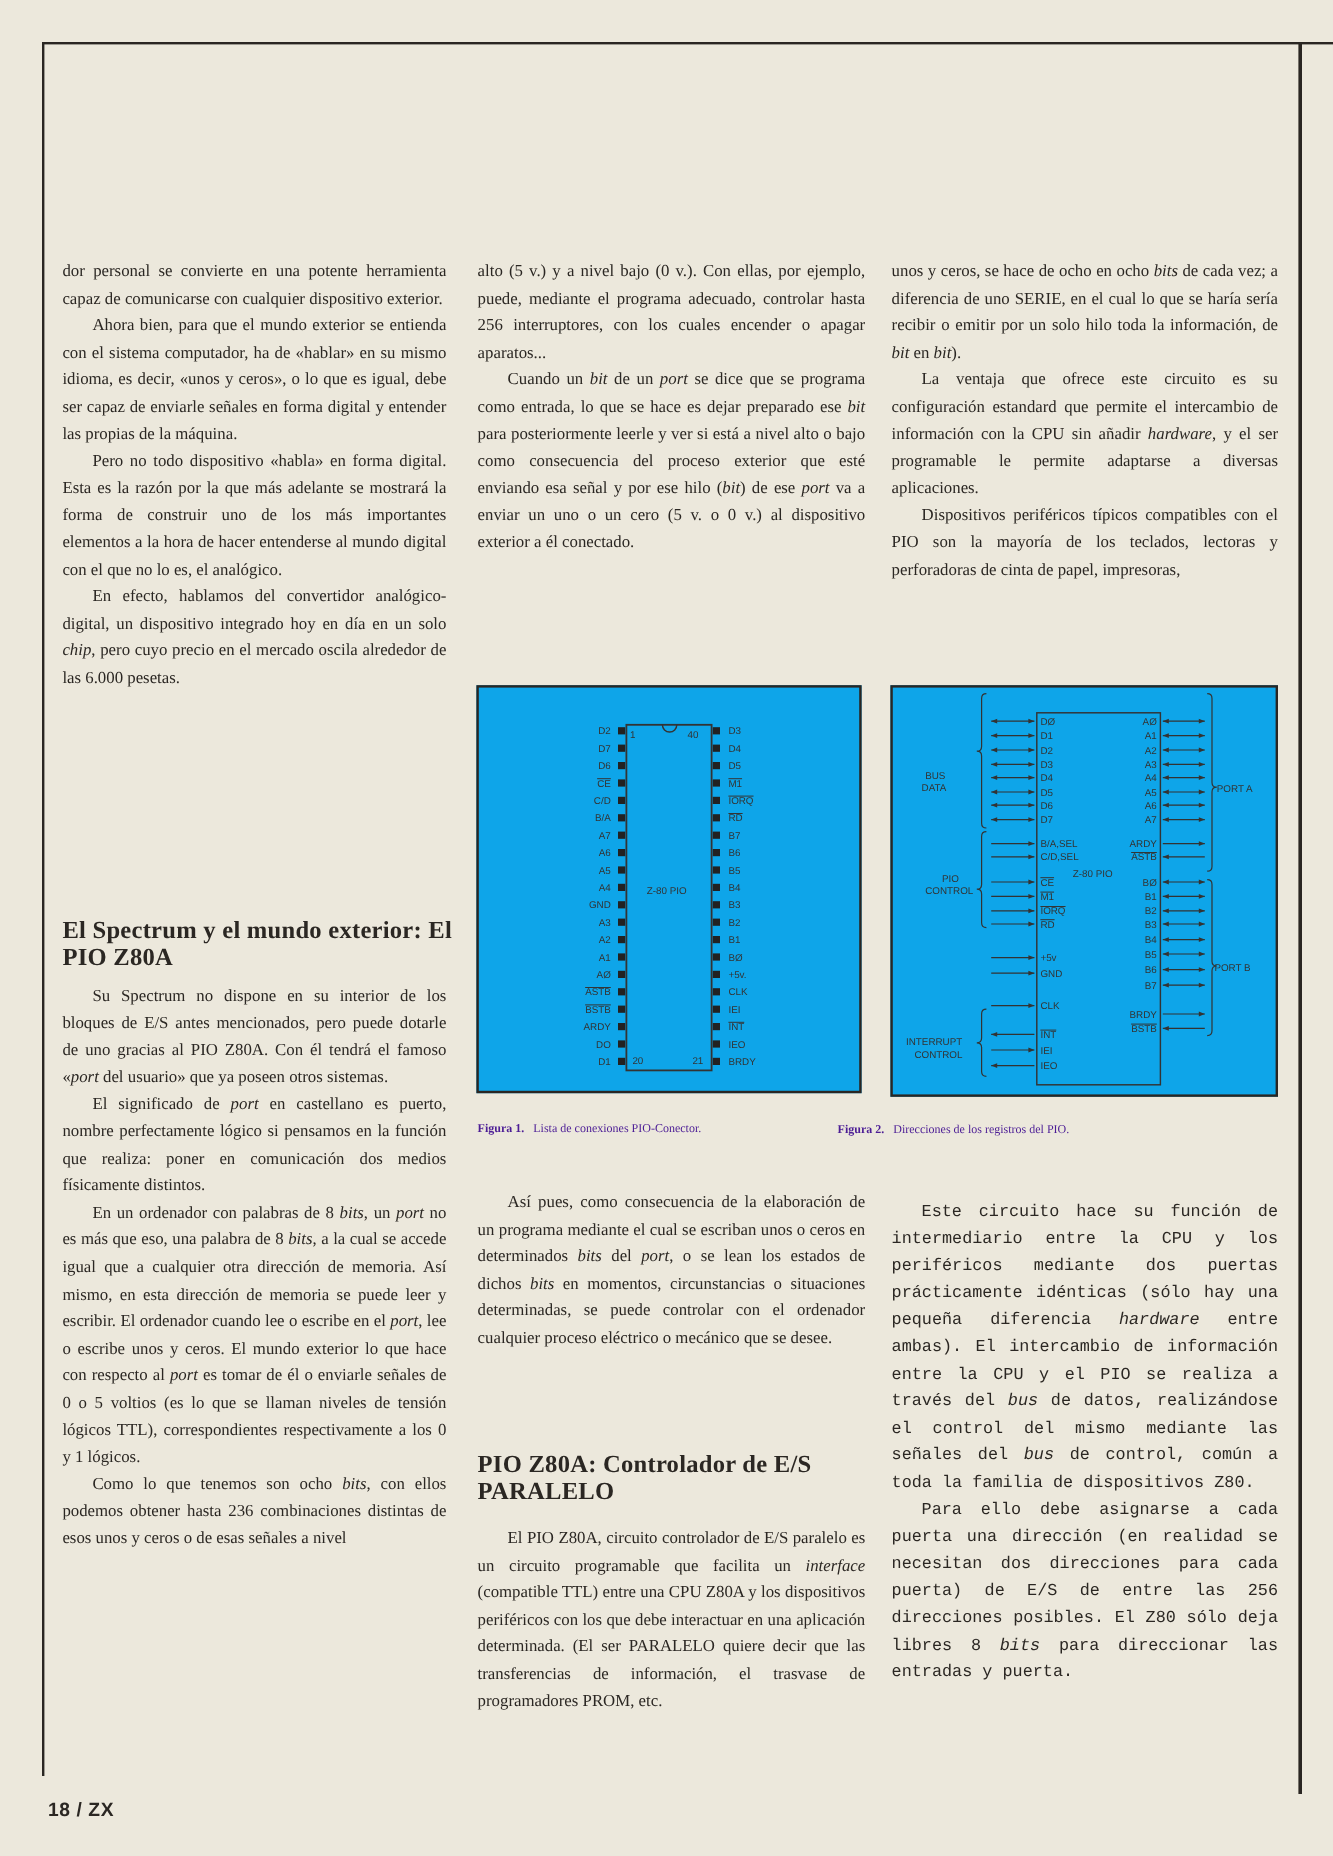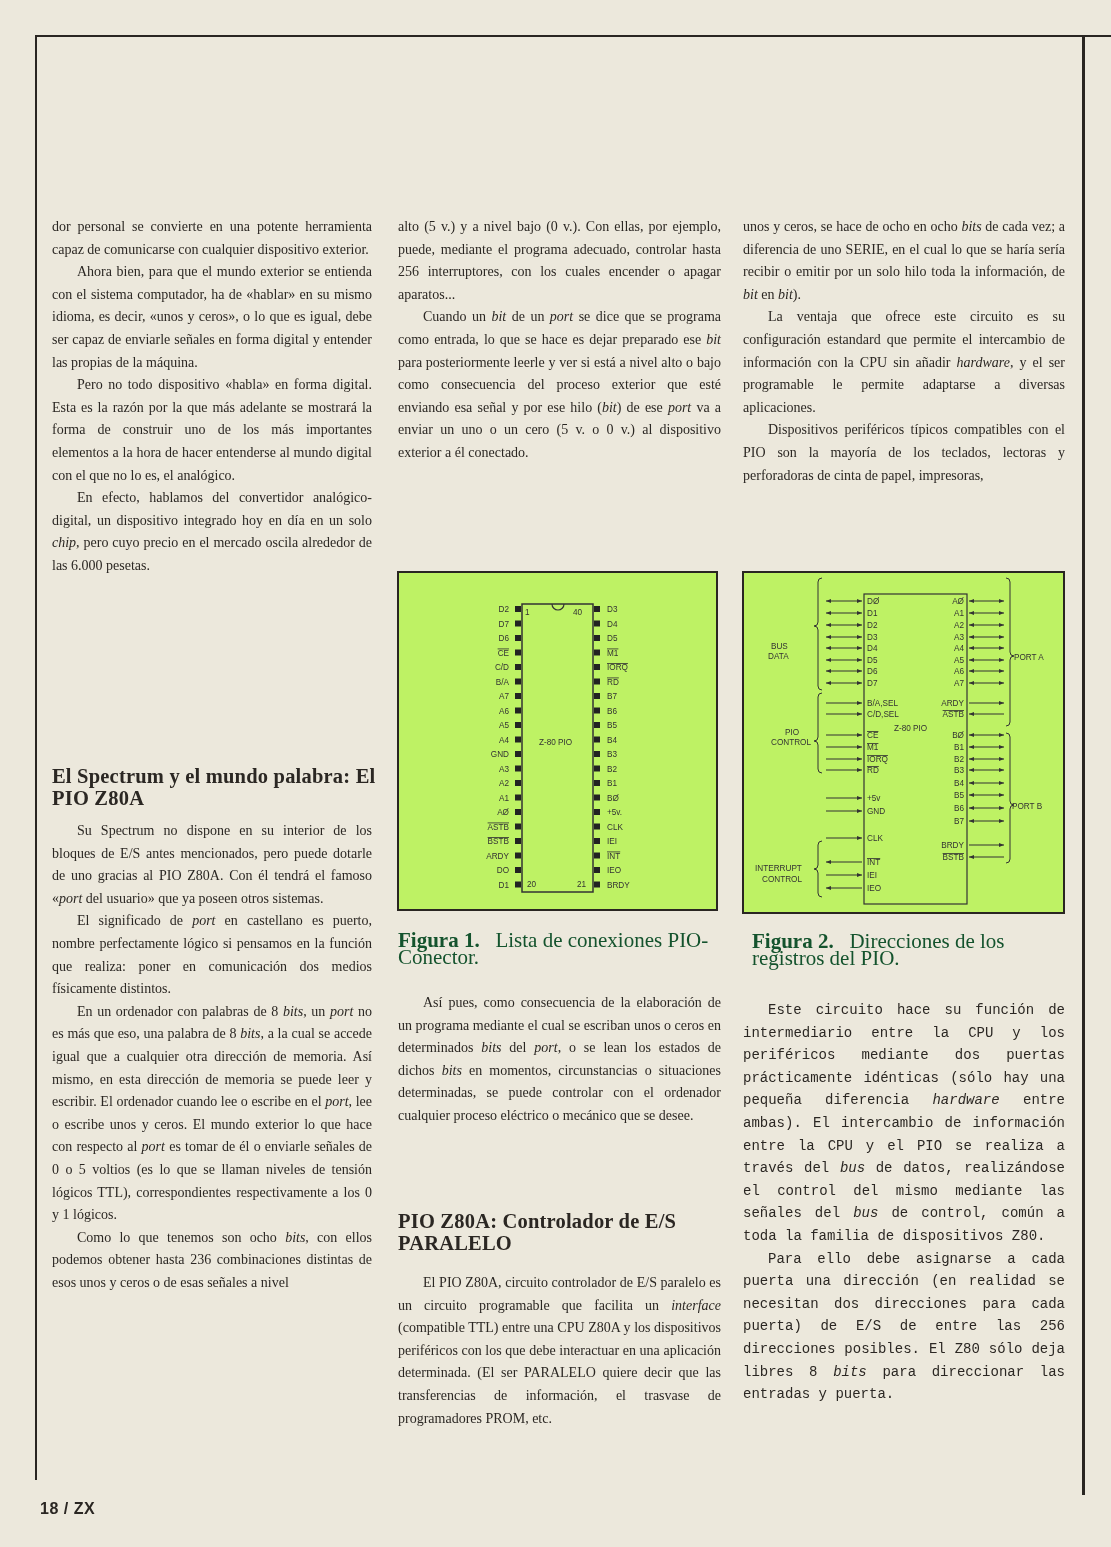--- a/index.html
+++ b/index.html
@@ -18,46 +18,46 @@
   .col p.noindent { text-indent: 0; }
   .col i { font-style: italic; }
   .c1 { left: 52px; width: 320px; }
   .c2 { left: 398px; width: 323px; }
   .c3 { left: 743px; width: 322px; }
 
   h2 { margin: 0; font-size: 20.5px; line-height: 22px; font-weight: bold; letter-spacing: 0.2px; }
   .h-spectrum { position: absolute; left: 52px; top: 765px; width: 330px; }
   .h-pio { position: absolute; left: 398px; top: 1210px; width: 330px; }
 
-  .figure { position: absolute; background: #bef264; border: 2px solid #2a2622; box-sizing: border-box; }
+  .figure { position: absolute; background: #0ea5e9; border: 2px solid #2a2622; box-sizing: border-box; }
   .fig1 { left: 397px; top: 571px; width: 321px; height: 340px; }
   .fig2 { left: 742px; top: 571px; width: 323px; height: 343px; }
-  .caption { position: absolute; font-size: 21px; line-height: 17px; color: #14532d; }
+  .caption { position: absolute; font-size: 10px; line-height: 17px; color: #4c1d95; }
   .caption b { font-weight: bold; }
   .cap1 { left: 398px; top: 932px; width: 330px; }
-  .cap2 { left: 752px; top: 933px; width: 330px; }
+  .cap2 { left: 698px; top: 933px; width: 330px; }
 
   .folio { position: absolute; left: 40px; top: 1500px; font-size: 16px; font-weight: bold; font-family: "Liberation Sans", sans-serif; letter-spacing: 0.5px; }
   .diag-text { font-family: "Liberation Sans", "DejaVu Sans", sans-serif; font-size: 8.2px; fill: #333; }
 </style>
 </head>
 <body>
 
 <div class="frame-top"></div>
 <div class="frame-left"></div>
 <div class="frame-right"></div>
 
 <div class="col c1" style="top:216px;">
   <p class="noindent">dor personal se convierte en una potente herramienta capaz de comunicarse con cualquier dispositivo exterior.</p>
   <p>Ahora bien, para que el mundo exterior se entienda con el sistema computador, ha de «hablar» en su mismo idioma, es decir, «unos y ceros», o lo que es igual, debe ser capaz de enviarle señales en forma digital y entender las propias de la máquina.</p>
   <p>Pero no todo dispositivo «habla» en forma digital. Esta es la razón por la que más adelante se mostrará la forma de construir uno de los más importantes elementos a la hora de hacer entenderse al mundo digital con el que no lo es, el analógico.</p>
   <p><span>En efecto, hablamos del convertidor analógico-digital, un dispositivo integrado hoy en día en un solo </span><i>chip</i><span>, pero cuyo precio en el mercado oscila alrededor de las 6.000 pesetas.</span></p>
 </div>
 
-<h2 class="h-spectrum">El Spectrum y el mundo palabra: El PIO Z80A</h2>
+<h2 class="h-spectrum">El Spectrum y el mundo exterior: El PIO Z80A</h2>
 
 <div class="col c1" style="top:820px;">
   <p><span>Su Spectrum no dispone en su interior de los bloques de E/S antes mencionados, pero puede dotarle de uno gracias al PIO Z80A. Con él tendrá el famoso «</span><i>port</i><span> del usuario» que ya poseen otros sistemas.</span></p>
   <p><span>El significado de </span><i>port</i><span> en castellano es puerto, nombre perfectamente lógico si pensamos en la función que realiza: poner en comunicación dos medios físicamente distintos.</span></p>
   <p><span>En un ordenador con palabras de 8 </span><i>bits</i><span>, un </span><i>port</i><span> no es más que eso, una palabra de 8 </span><i>bits</i><span>, a la cual se accede igual que a cualquier otra dirección de memoria. Así mismo, en esta dirección de memoria se puede leer y escribir. El ordenador cuando lee o escribe en el </span><i>port</i><span>, lee o escribe unos y ceros. El mundo exterior lo que hace con respecto al </span><i>port</i><span> es tomar de él o enviarle señales de 0 o 5 voltios (es lo que se llaman niveles de tensión lógicos TTL), correspondientes respectivamente a los 0 y 1 lógicos.</span></p>
   <p><span>Como lo que tenemos son ocho </span><i>bits</i><span>, con ellos podemos obtener hasta 236 combinaciones distintas de esos unos y ceros o de esas señales a nivel</span></p>
 </div>
 
 <div class="col c2" style="top:216px;">
   <p class="noindent">alto (5 v.) y a nivel bajo (0 v.). Con ellas, por ejemplo, puede, mediante el programa adecuado, controlar hasta 256 interruptores, con los cuales encender o apagar aparatos...</p>

